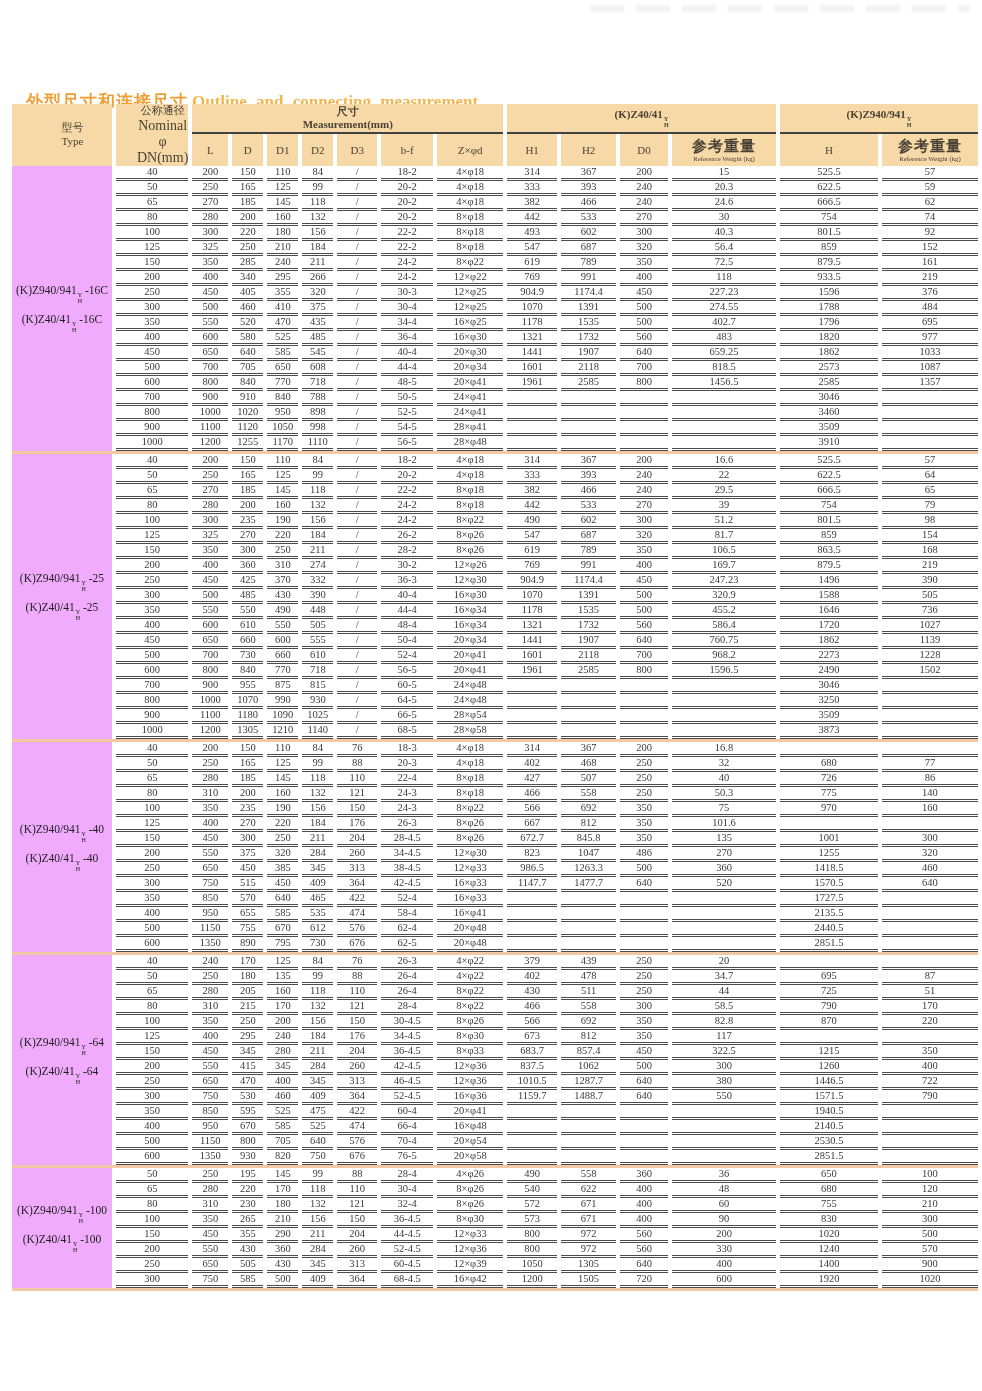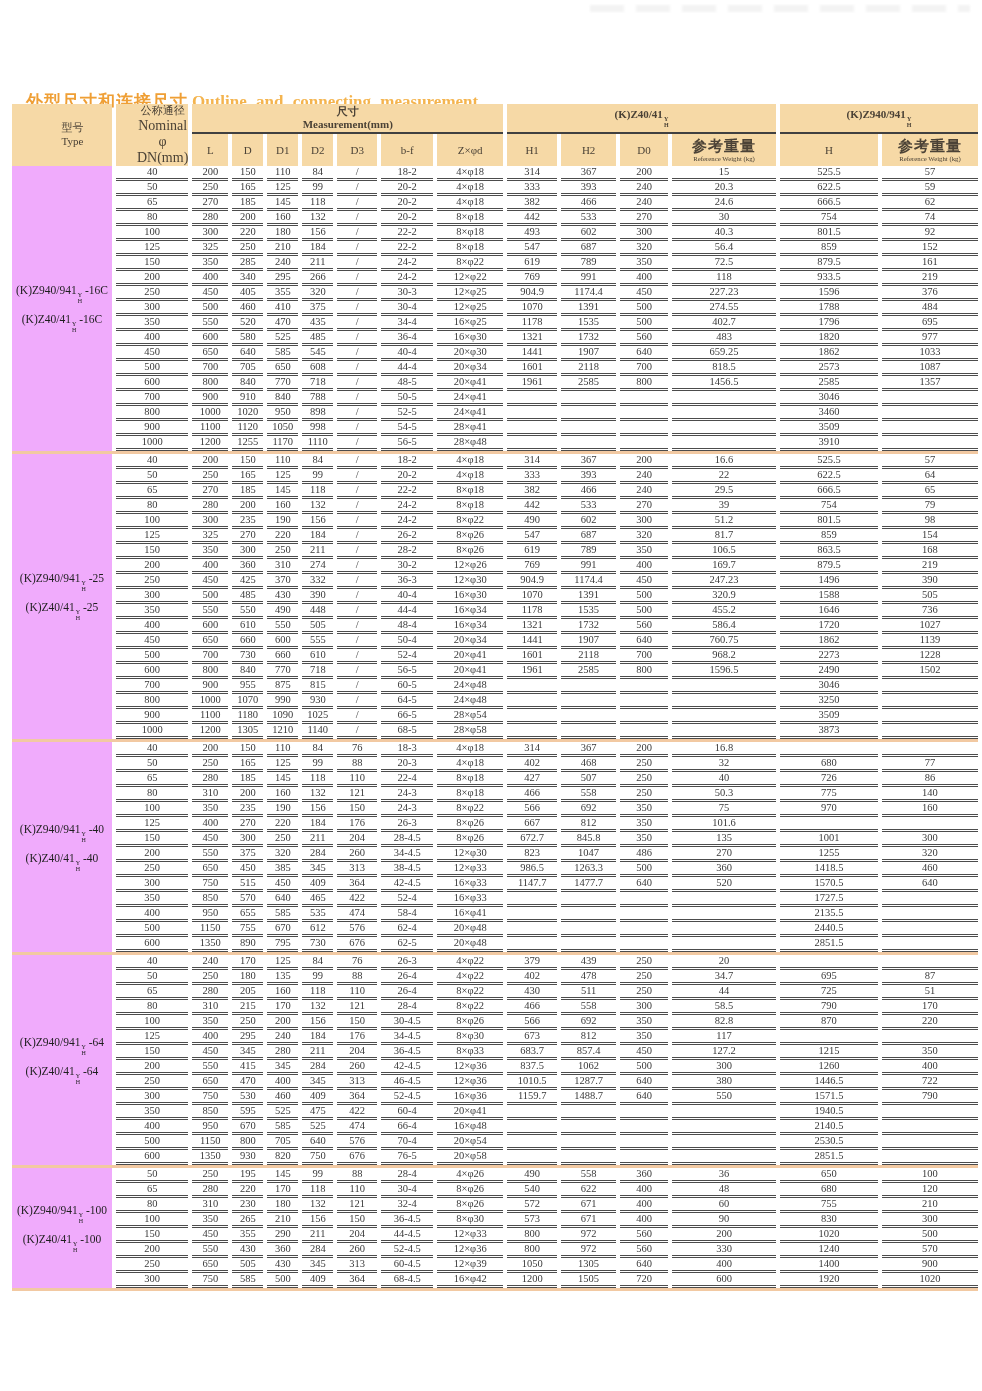--- a/index.html
+++ b/index.html
@@ -1094,21 +1094,21 @@
         <td class="dcell">450</td>
         <td class="dcell">345</td>
         <td class="dcell">280</td>
         <td class="dcell">211</td>
         <td class="dcell">204</td>
         <td class="dcell">36-4.5</td>
         <td class="dcell">8×φ33</td>
         <td class="dcell">683.7</td>
         <td class="dcell">857.4</td>
         <td class="dcell">450</td>
-        <td class="dcell">127.2</td>
+        <td class="dcell">322.5</td>
         <td class="dcell">1215</td>
         <td class="dcell">350</td>
       </tr>
       <tr>
         <td class="dcell">200</td>
         <td class="dcell">550</td>
         <td class="dcell">415</td>
         <td class="dcell">345</td>
         <td class="dcell">284</td>
         <td class="dcell">260</td>

